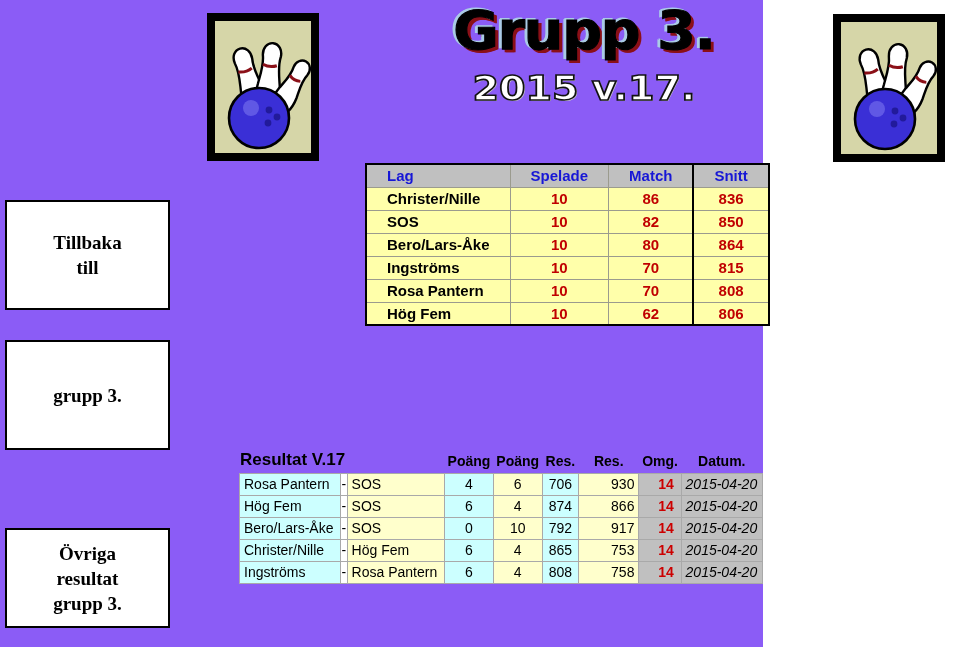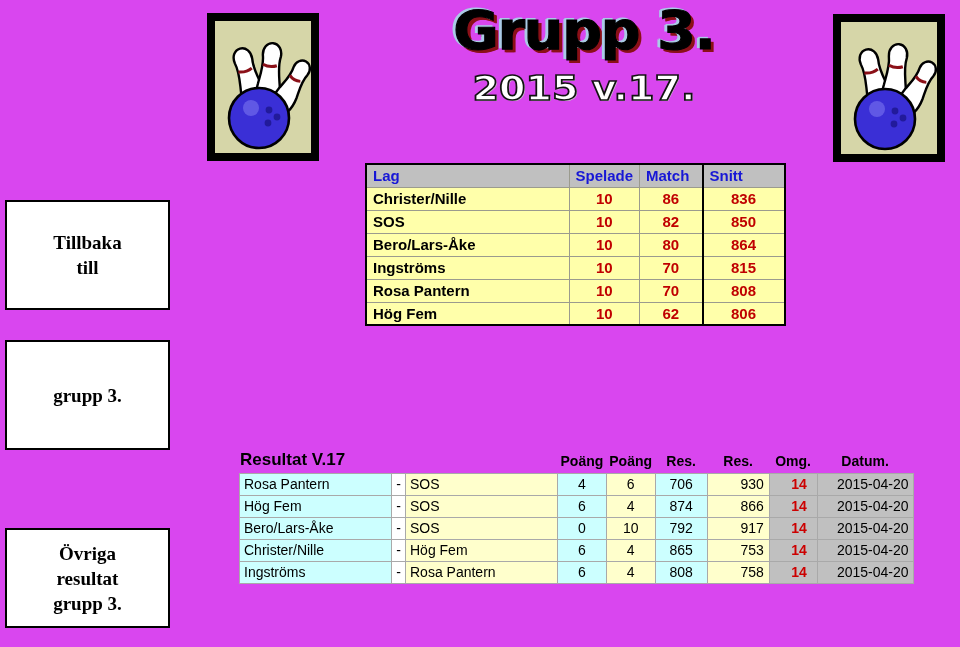--- a/index.html
+++ b/index.html
@@ -3,21 +3,21 @@
 <meta charset="utf-8">
 <style>
   * { box-sizing: border-box; }
   html, body {
     margin: 0; padding: 0;
     width: 960px; height: 647px;
     background: #ffffff;
     font-family: "Liberation Sans", sans-serif;
     overflow: hidden;
   }
-  #page { position: relative; width: 960px; height: 647px; background:#d946ef; }
+  #page { position: relative; width: 763px; height: 647px; background:#8b5cf6; }
 
   
   .navbox {
     position: absolute;
     border: 2px solid #000;
     background: #ffffff;
     font-family: "Liberation Serif", serif;
     font-weight: bold;
     font-size: 19px;
     line-height: 25px;
@@ -76,21 +76,21 @@
   
   #standings {
     position: absolute;
     left: 365px; top: 163px;
     border-collapse: collapse;
     border: 2px solid #000;
     font-size: 15px;
   }
   #standings th, #standings td {
     border: 1px solid #9b9b8e;
-    padding: 0 6px;
+    padding: 0 20px;
     height: 23px;
     white-space: nowrap;
   }
   #standings thead th {
     background: #c0c0c0;
     color: #1717d6;
     font-weight: bold;
     text-align: left;
   }
   #standings thead tr.hrow2 th { border-bottom: 2px solid #000; }
@@ -145,21 +145,21 @@
   }
   #results thead th.blankh { text-align: left; }
   #results td.home  { background: #ccffff; color:#000; text-align: left; }
   #results td.dash  { background: #ffffff; color:#000; text-align: center; width: 14px; padding:0; }
   #results td.away  { background: #ffffcc; color:#000; text-align: left; }
   #results td.pa    { background: #ccffff; color:#000; text-align: center; }
   #results td.pb    { background: #ffffcc; color:#000; text-align: center; }
   #results td.ra    { background: #ccffff; color:#000; text-align: center; }
   #results td.rb    { background: #ffffcc; color:#000; text-align: center; padding-left: 32px; }
   #results td.omg   { background: #c0c0c0; color:#cc0000; font-weight: bold; text-align: center; padding-left: 16px; }
-  #results td.datum { background: #c0c0c0; color:#000; text-align: right; }
+  #results td.datum { background: #c0c0c0; color:#000; text-align: left; font-style: italic; }
   #results col.r-home { width: 152px; }
   #results col.r-dash { width: 14px; }
   #results col.r-away { width: 152px; }
   #results col.r-pa   { width: 48px; }
   #results col.r-pb   { width: 48px; }
   #results col.r-ra   { width: 52px; }
   #results col.r-rb   { width: 62px; }
   #results col.r-omg  { width: 48px; }
   #results col.r-datum{ width: 96px; }
 </style>

